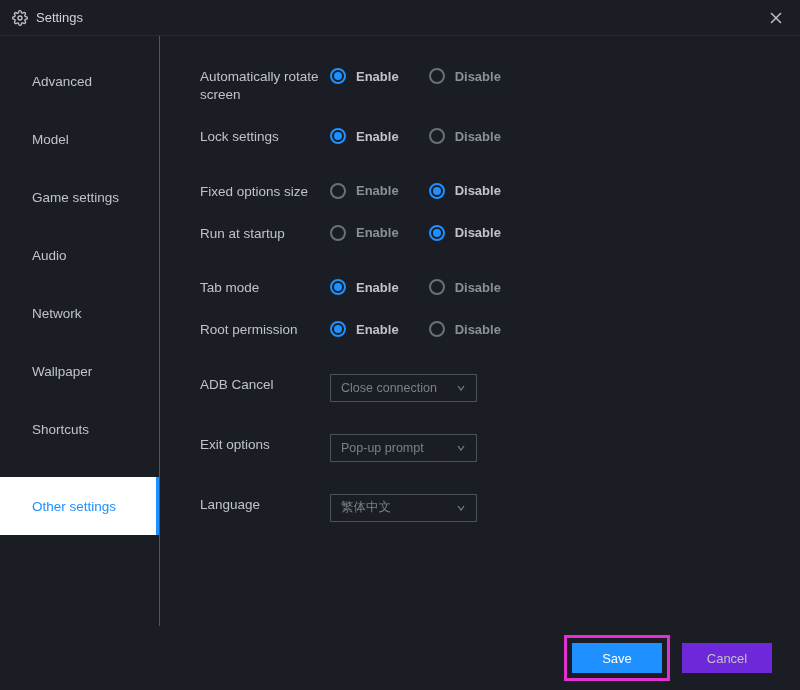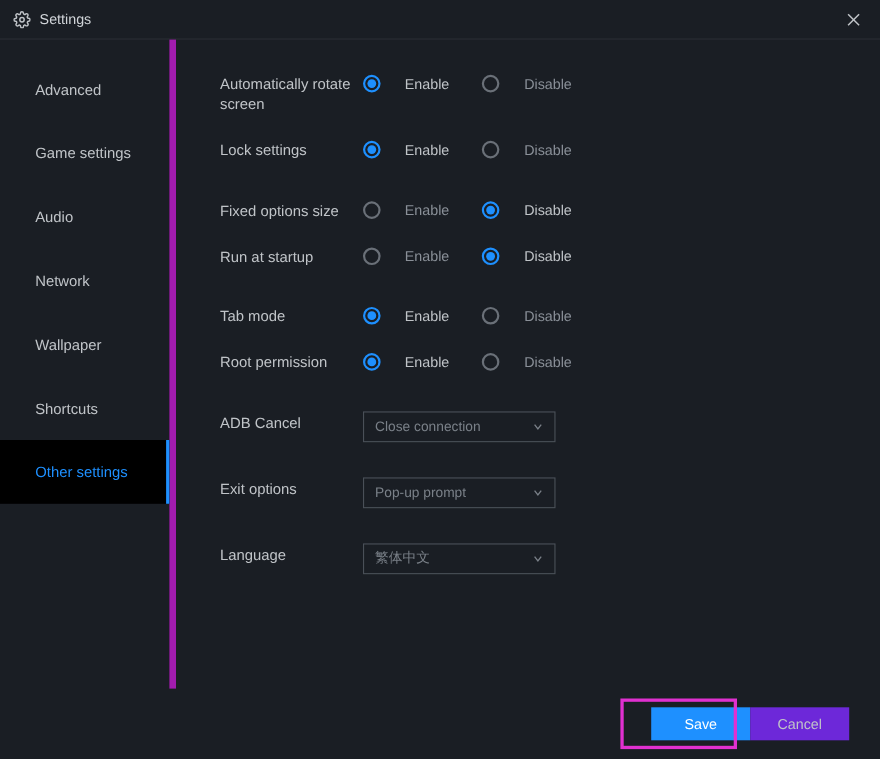--- a/index.html
+++ b/index.html
@@ -36,36 +36,37 @@
       justify-content: center;
       cursor: pointer;
     }
     .close-btn svg { display: block; }
     .content {
       display: flex;
       height: calc(690px - 36px - 64px);
     }
     .sidebar {
       width: 160px;
-      border-right: 6px solid #a21caf;
+      border-right: 1px solid #a21caf;
       padding-top: 16px;
     }
     .sidebar-item {
       height: 58px;
       display: flex;
       align-items: center;
       padding-left: 32px;
       font-size: 13.5px;
       color: #c0c4c8;
       cursor: pointer;
     }
     .sidebar-item.active {
-      background: #000000;
+      background: #ffffff;
       color: #1e90ff;
       border-right: 3px solid #1e90ff;
+      margin-top: 19px;
     }
     .main {
       flex: 1;
       padding: 30px 12px 0 40px;
     }
     .row {
       display: flex;
       align-items: flex-start;
       margin-bottom: 22px;
     }
@@ -78,22 +79,23 @@
     }
     .radio-group {
       display: flex;
       align-items: center;
       gap: 30px;
       padding-top: 2px;
     }
     .radio {
       display: flex;
       align-items: center;
-      gap: 22px;
-      cursor: pointer;
+      gap: 10px;
+      cursor: pointer;
+      font-weight: bold;
     }
     .radio-circle {
       width: 16px;
       height: 16px;
       border-radius: 50%;
       border: 2px solid #6a7078;
       display: flex;
       align-items: center;
       justify-content: center;
       flex-shrink: 0;
@@ -108,21 +110,21 @@
       background: #1e90ff;
     }
     .radio-label {
       font-size: 13px;
       color: #8a9098;
     }
     .radio.selected .radio-label {
       color: #c0c4c8;
     }
     .select {
-      width: 175px;
+      width: 147px;
       height: 28px;
       border: 1px solid #4a5058;
       display: flex;
       align-items: center;
       padding: 0 10px;
       font-size: 12.5px;
       color: #7a8088;
       cursor: pointer;
       position: relative;
     }
@@ -132,20 +134,21 @@
       top: 50%;
       transform: translateY(-50%);
       display: flex;
     }
     .footer {
       height: 64px;
       display: flex;
       align-items: center;
       justify-content: flex-end;
       padding-right: 28px;
+      gap: 20px;
       margin-left: 12px;
     }
     .btn {
       width: 90px;
       height: 30px;
       display: flex;
       align-items: center;
       justify-content: center;
       font-size: 13px;
       cursor: pointer;
@@ -182,20 +185,23 @@
     </svg>
   </div>
 </div>
 
 <div class="content">
   <div class="sidebar" id="sidebar">
       <div class="sidebar-item">
         <span>Advanced</span>
       </div>
       <div class="sidebar-item">
+        <span>Model</span>
+      </div>
+      <div class="sidebar-item">
         <span>Game settings</span>
       </div>
       <div class="sidebar-item">
         <span>Audio</span>
       </div>
       <div class="sidebar-item">
         <span>Network</span>
       </div>
       <div class="sidebar-item">
         <span>Wallpaper</span>

